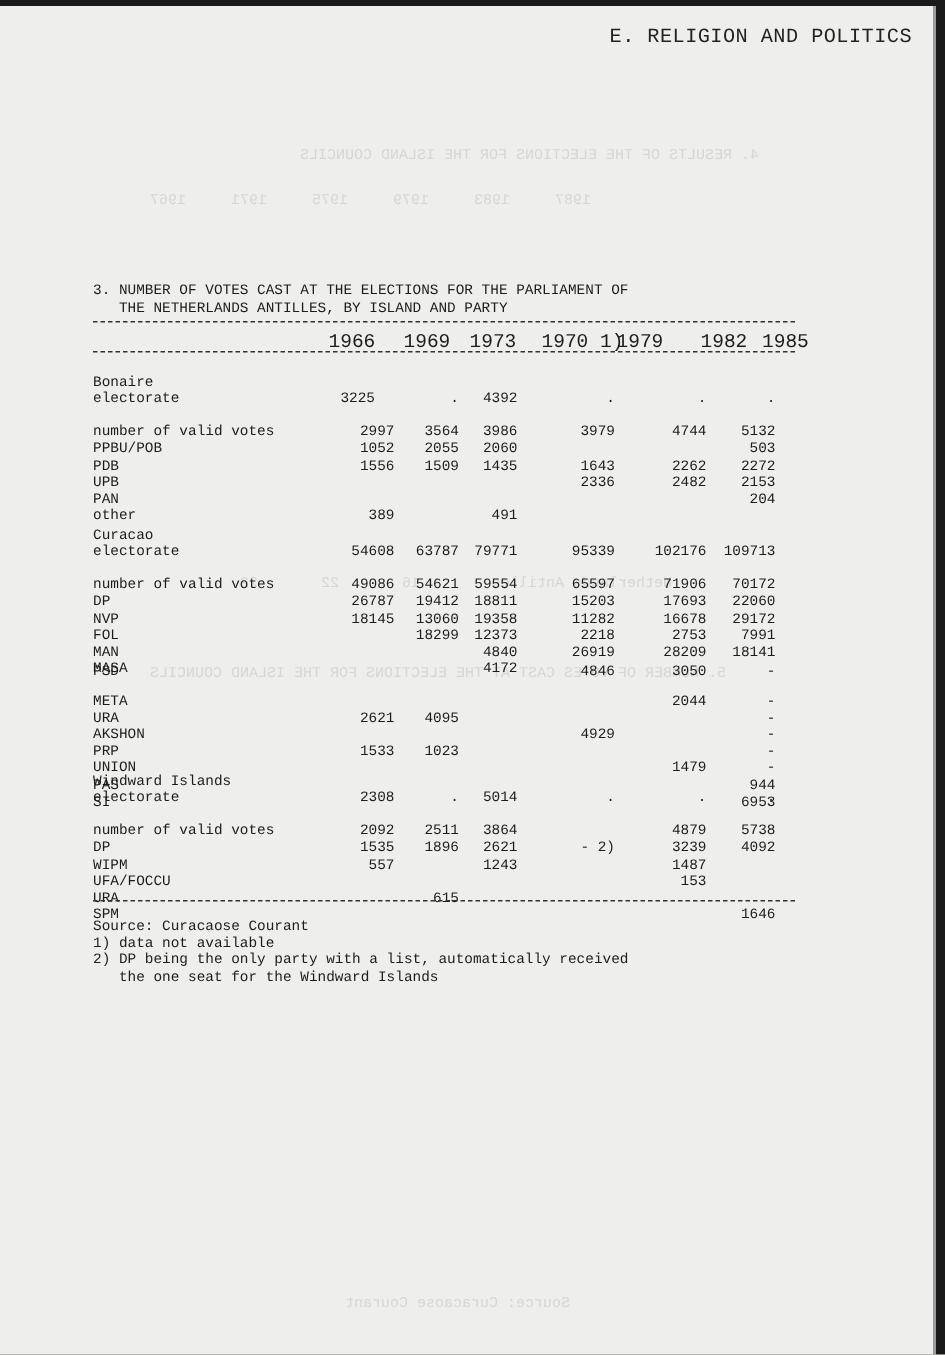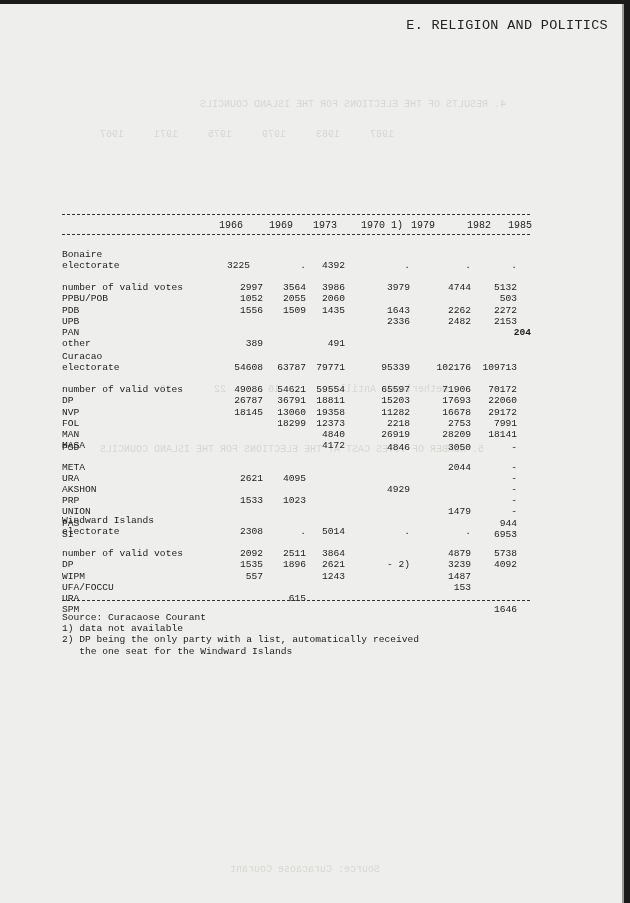--- a/index.html
+++ b/index.html
@@ -25,37 +25,39 @@
   .title {
     position: absolute; left: 62px; top: 184px; font-size: 9.6px; line-height: 12px; white-space: pre;
   }
   .rule {
     position: absolute; left: 62px; width: 468px; height: 0;
     border-top: 1px dashed #333;
   }
   .row { position: absolute; left: 62px; width: 470px; height: 11px; font-size: 9.6px; line-height: 11px; }
   .row .lbl { position: absolute; left: 0; white-space: pre; }
   .row .c { position: absolute; text-align: right; white-space: pre; }   
-  .hdr { position: absolute; top: 216px; left: 62px; width: 470px; font-size: 10px; height: 12px; }
+  .hdr { position: absolute; top: 216px; left: 62px; width: 470px; font-size: 13px; height: 12px; }
   .hdr span { position: absolute; white-space: pre; }
   .notes { position: absolute; left: 62px; top: 608px; font-size: 9.6px; line-height: 11.2px; white-space: pre; }
 </style>
 </head>
 <body>
 
 <div class="page">
 
   <div class="ghost" style="left:200px;top:95px;">4. RESULTS OF THE ELECTIONS FOR THE ISLAND COUNCILS</div>
   <div class="ghost" style="left:100px;top:125px;">1987     1983     1979     1975     1971     1967</div>
   <div class="ghost" style="left:160px;top:380px;">Netherlands Antilles        16       22       22</div>
   <div class="ghost" style="left:100px;top:440px;">5. NUMBER OF VOTES CAST AT THE ELECTIONS FOR THE ISLAND COUNCILS</div>
   <div class="ghost" style="left:230px;top:860px;">Source: Curacaose Courant</div>
 
   <div class="header">E. RELIGION AND POLITICS</div>
 
+  <div class="title"><span>3. NUMBER OF VOTES CAST AT THE ELECTIONS FOR THE PARLIAMENT OF</span>
+<span>   THE NETHERLANDS ANTILLES, BY ISLAND AND PARTY</span></div>
 
   <div class="rule" style="top:210px;"></div>
 
   <div class="hdr">
     <span style="left:157px;">1966</span>
     <span style="left:207px;">1969</span>
     <span style="left:251px;">1973</span>
     <span style="left:299px;">1970 1)</span>
     <span style="left:349px;">1979</span>
     <span style="left:405px;">1982</span>
@@ -129,21 +131,21 @@
         <span class="c" style="right: 15px;">2153</span>
       </div>
       <div class="row" style="top: 322.7px;">
         <span class="lbl">PAN</span>
         <span class="c" style="right: 269px;"></span>
         <span class="c" style="right: 226px;"></span>
         <span class="c" style="right: 187px;"></span>
         <span class="c" style="right: 146px;"></span>
         <span class="c" style="right: 122px;"></span>
         <span class="c" style="right: 61px;"></span>
-        <span class="c" style="right: 1px; font-weight: bold;">204</span>
+        <span class="c" style="right: 15px;">204</span>
       </div>
       <div class="row" style="top: 333.8px;">
         <span class="lbl">other</span>
         <span class="c" style="right: 269px;">389</span>
         <span class="c" style="right: 226px;"></span>
         <span class="c" style="right: 187px;">491</span>
         <span class="c" style="right: 146px;"></span>
         <span class="c" style="right: 122px;"></span>
         <span class="c" style="right: 61px;"></span>
         <span class="c" style="right: 15px;"></span>
@@ -177,21 +179,21 @@
         <span class="c" style="right: 226px;">54621</span>
         <span class="c" style="right: 187px;">59554</span>
         <span class="c" style="right: 146px;"></span>
         <span class="c" style="right: 122px;">65597</span>
         <span class="c" style="right: 61px;">71906</span>
         <span class="c" style="right: 15px;">70172</span>
       </div>
       <div class="row" style="top: 391.4px;">
         <span class="lbl">DP</span>
         <span class="c" style="right: 269px;">26787</span>
-        <span class="c" style="right: 226px;">36791</span>
+        <span class="c" style="right: 226px;">19412</span>
         <span class="c" style="right: 187px;">18811</span>
         <span class="c" style="right: 146px;"></span>
         <span class="c" style="right: 122px;">15203</span>
         <span class="c" style="right: 61px;">17693</span>
         <span class="c" style="right: 15px;">22060</span>
       </div>
       <div class="row" style="top: 402.5px;">
         <span class="lbl">NVP</span>
         <span class="c" style="right: 269px;">18145</span>
         <span class="c" style="right: 226px;">13060</span>

